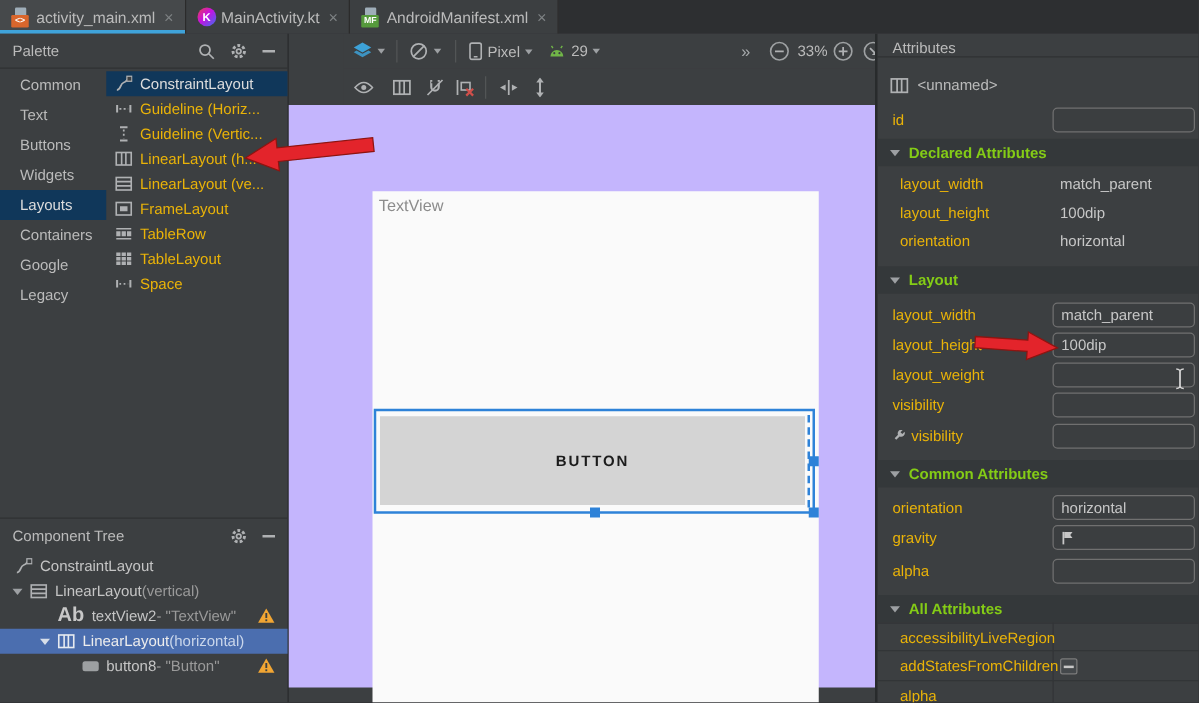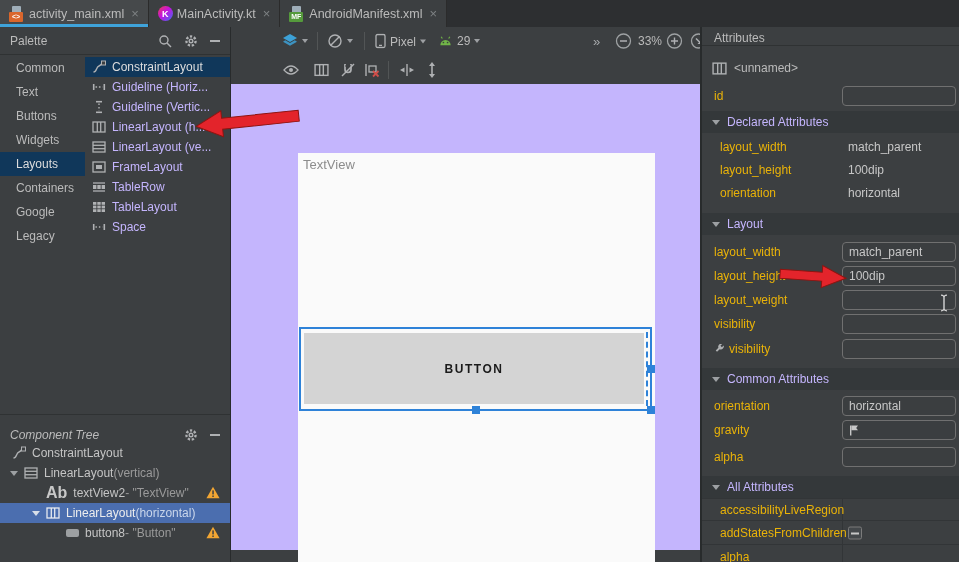--- a/index.html
+++ b/index.html
@@ -51,27 +51,27 @@
   .panel-header { position:relative; height:28px; display:flex; align-items:center;
                 padding:0 10px; border-bottom:1px solid #2F3233; }
   .panel-actions { margin-left:auto; display:flex; align-items:center; gap:12px; }
 
   .palette-cats { position:absolute; left:0; top:29px; width:85px; }
   .cat { height:24px; line-height:24px; padding-left:16px; color:#BBBBBB; }
   .cat.selected { background:#10375A; color:#DDDDDD; }
 
   .palette-items { position:absolute; left:85px; top:30px; right:0; }
   .p-item { height:20px; display:flex; align-items:center; gap:6px;
-            padding-left:7px; color:#c4b5fd; white-space:nowrap; }
+            padding-left:7px; color:#eab308; white-space:nowrap; }
   .p-item.selected { background:#10375A; color:#DDDDDD; }
 
   
   .ct-header { position:absolute; left:0; right:0; top:387px; height:28px;
-               display:flex; align-items:flex-end; padding:0 10px;
-               border-top:1px solid #2F3233;font-style:italic; }
+               display:flex; align-items:center; padding:0 10px;
+               border-top:1px solid #2F3233; }
   .tree { position:absolute; left:0; right:0; top:416px; }
   .t-row { position:relative; height:20px; display:flex; align-items:center; gap:6px;
            color:#C5C5C5; white-space:nowrap; }
   .t-row.selected { background:#4B6EAF; color:#EDEDED; }
   .t-suffix { color:#9A9A9A; }
   .t-row.selected .t-suffix { color:#C9D6EB; }
   .t-warn { position:absolute; right:10px; top:3px; }
   .ab-glyph { font-weight:bold; font-size:16px; color:#C8C8C8; }
   .btn-glyph { width:13px; height:8px; background:#9DA0A2; border-radius:2px; }
   .spacer { display:inline-block; height:1px; }
@@ -106,21 +106,21 @@
   .attr-row { position:absolute; left:0; right:0; display:flex; align-items:center; }
   .a-label { padding-left:12px; color:#eab308; white-space:nowrap; }
   .a-label.ind { padding-left:18px; }
   .value-text { position:absolute; left:146px; color:#C7C7C7; }
   .field { position:absolute; left:140px; right:3px; height:20px; top:50%;
            transform:translateY(-50%); border:1px solid #707070; border-radius:4px;
            background:#3B3E40; display:flex; align-items:center; gap:4px;
            padding:0 6px; color:#C7C7C7; overflow:hidden; }
   .section-header { position:absolute; left:0; right:0; height:22px; background:#34383A;
            display:flex; align-items:center; gap:7px; padding-left:10px;
-           color:#c4b5fd; font-weight:normal; }
+           color:#84cc16; font-weight:bold; }
   .all-row { border-bottom:1px solid #323537; }
   .all-vline { position:absolute; left:140px; top:471px; bottom:0; width:1px; background:#323537; }
   .chk { position:absolute; left:146px; top:50%; transform:translateY(-50%);
          width:14px; height:13px; border:1px solid #7B7B7B; border-radius:2px;
          background:#44484B; display:flex; align-items:center; justify-content:center; }
   .chk-dash { width:8px; height:2px; background:#C7C7C7; }
 
   
   .red-arrow { position:absolute; z-index:60; pointer-events:none; }
   .ibeam { position:absolute; z-index:55; }

